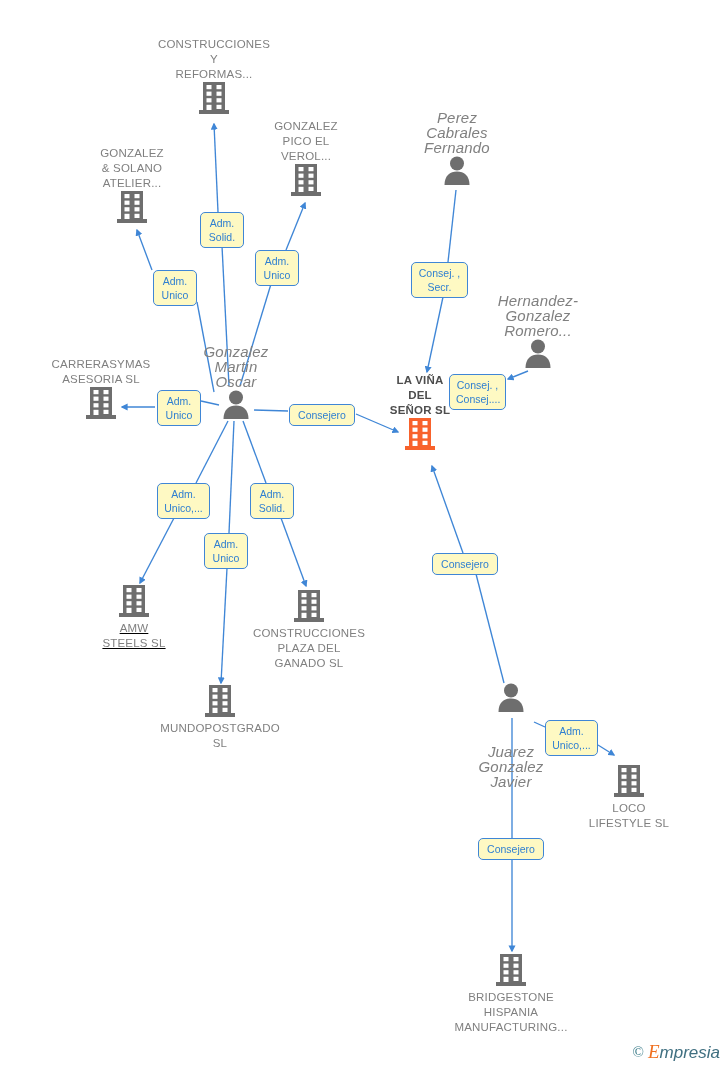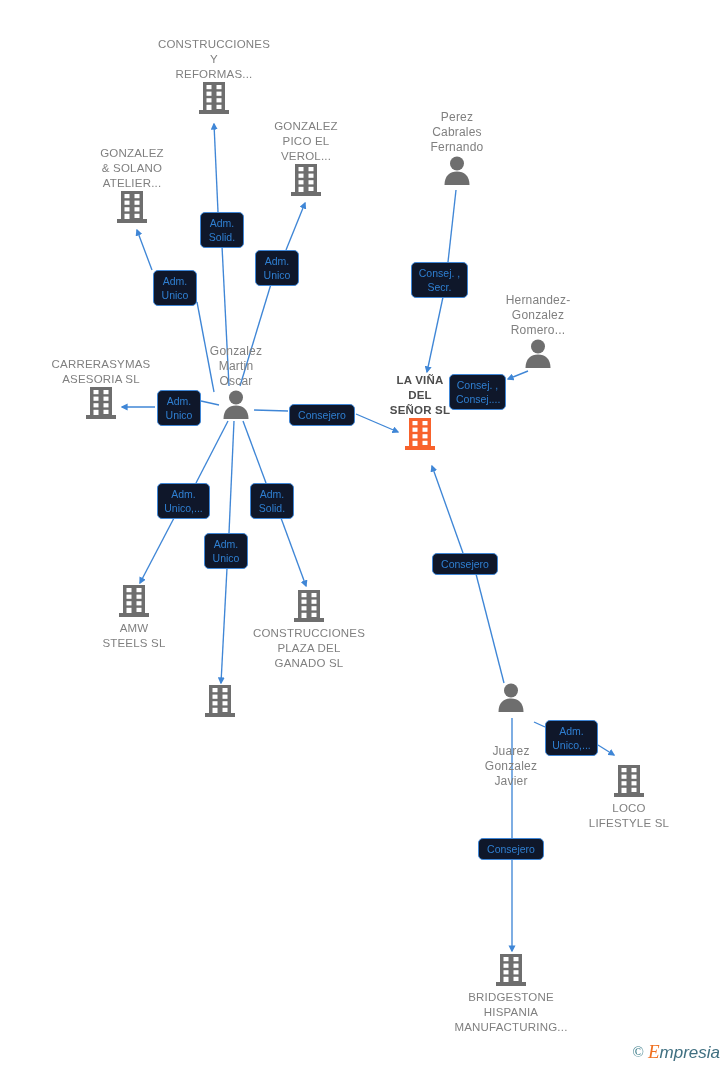--- a/index.html
+++ b/index.html
@@ -10,28 +10,28 @@
   #canvas{position:absolute;left:0;top:0;width:728px;height:1070px;}
   svg.edges{position:absolute;left:0;top:0;width:728px;height:1070px;pointer-events:none;}
 
   
   .node{position:absolute;display:flex;flex-direction:column;align-items:center;width:140px;margin-left:-70px;}
   .node .label{
     color:#808080;font-size:11.5px;line-height:15px;text-align:center;
     letter-spacing:.2px;white-space:pre-line;
   }
   .node.company .label{font-size:11.5px;}
-  .node.person  .label{font-size:12px;}
+  .node.person  .label{font-size:15px;font-style:italic;}
   .node.focus .label{color:#4d4d4d;font-weight:bold;font-size:11.5px;text-align:center;}
   .icon{display:block;}
 
   
   .chip{
     position:absolute;
-    border:1px solid #3f86d6;border-radius:5px;background:#0f172a;
+    border:1px solid #3f86d6;border-radius:5px;background:#fef9c3;
     color:#2f7fd1;font-size:10.5px;line-height:14px;text-align:center;
     padding:3px 6px;white-space:pre-line;box-sizing:border-box;
   }
 
   
   .watermark{position:absolute;right:8px;bottom:8px;display:flex;align-items:center;gap:4px;}
   .wm-c{color:#3f7f8c;font-size:15px;font-family:"Liberation Serif",serif;}
   .wm-e{color:#f07020;font-size:19px;font-style:italic;font-family:"Liberation Serif",serif;line-height:19px;}
   .wm-rest{color:#3f6f80;font-size:17px;font-style:italic;font-family:Liberation Sans, sans-serif;line-height:19px;margin-top:8px;}
 </style>
@@ -190,21 +190,21 @@
               <rect x="17.5" y="3" width="5" height="4.2"></rect>
               <rect x="7.5" y="9.6" width="5" height="4.2"></rect>
               <rect x="17.5" y="9.6" width="5" height="4.2"></rect>
               <rect x="7.5" y="16.2" width="5" height="4.2"></rect>
               <rect x="17.5" y="16.2" width="5" height="4.2"></rect>
               <rect x="7.5" y="22.8" width="5" height="5.2"></rect>
               <rect x="17.5" y="22.8" width="5" height="4.2"></rect>
             </g>
           </svg></span>
       </div>
-      <div class="node company" style="left: 134px; top: 585px;">
+      <div class="node company" style="left: 134px; top: 585px; text-decoration: underline;">
         <span class="icon"><svg width="30" height="32" viewBox="0 0 30 32">
             <rect x="4" y="0" width="22" height="28" fill="#6E6E6E"></rect>
             <rect x="0" y="28" width="30" height="4" fill="#6E6E6E"></rect>
             <g fill="#ffffff">
               <rect x="7.5" y="3" width="5" height="4.2"></rect>
               <rect x="17.5" y="3" width="5" height="4.2"></rect>
               <rect x="7.5" y="9.6" width="5" height="4.2"></rect>
               <rect x="17.5" y="9.6" width="5" height="4.2"></rect>
               <rect x="7.5" y="16.2" width="5" height="4.2"></rect>
               <rect x="17.5" y="16.2" width="5" height="4.2"></rect>
@@ -242,20 +242,22 @@
               <rect x="7.5" y="3" width="5" height="4.2"></rect>
               <rect x="17.5" y="3" width="5" height="4.2"></rect>
               <rect x="7.5" y="9.6" width="5" height="4.2"></rect>
               <rect x="17.5" y="9.6" width="5" height="4.2"></rect>
               <rect x="7.5" y="16.2" width="5" height="4.2"></rect>
               <rect x="17.5" y="16.2" width="5" height="4.2"></rect>
               <rect x="7.5" y="22.8" width="5" height="5.2"></rect>
               <rect x="17.5" y="22.8" width="5" height="4.2"></rect>
             </g>
           </svg></span>
+        <span class="label">MUNDOPOSTGRADO
+SL</span>
       </div>
       <div class="node person" style="left: 511px; top: 682px; gap: 28px;">
         <span class="icon"><svg width="30" height="30" viewBox="0 0 30 30">
             <circle cx="15" cy="8.5" r="7" fill="#6E6E6E"></circle>
             <path d="M2.5 30 C2.5 20.5 8 16.5 15 16.5 C22 16.5 27.5 20.5 27.5 30 Z" fill="#6E6E6E"></path>
           </svg></span>
         <span class="label">Juarez
 Gonzalez
 Javier</span>
       </div>

